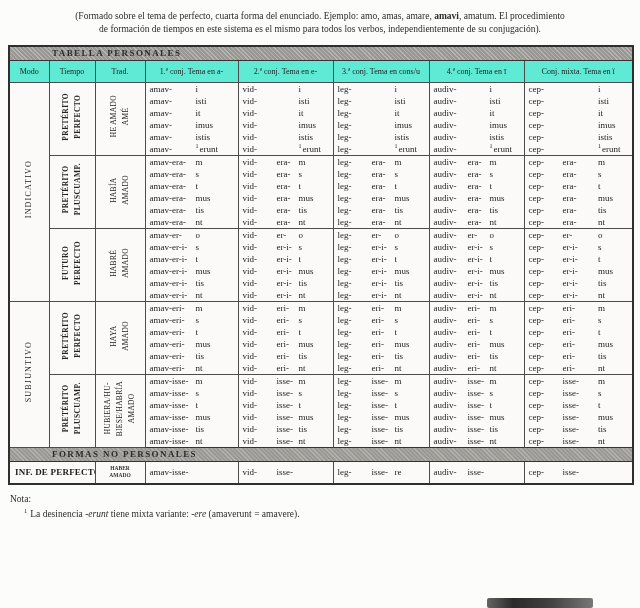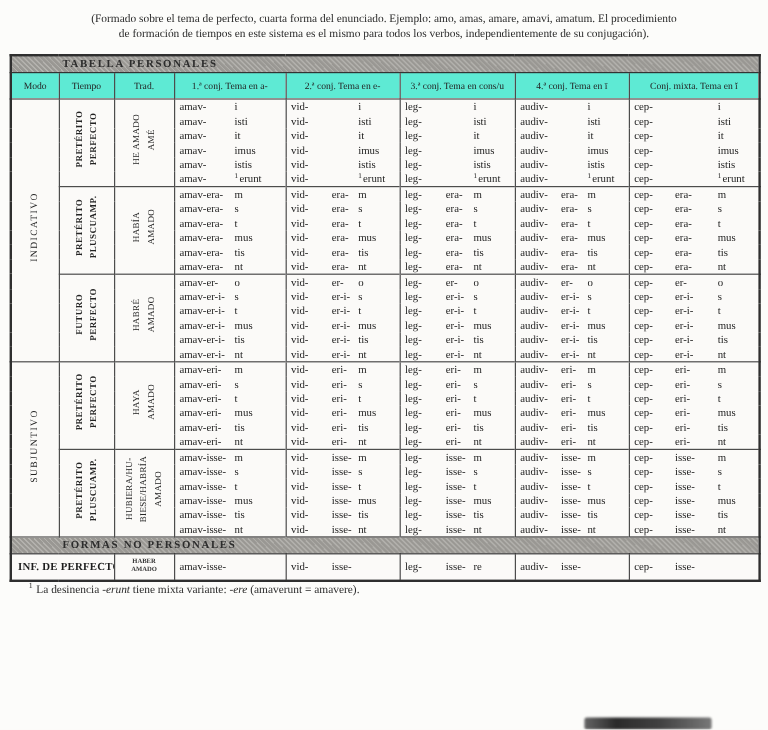--- a/index.html
+++ b/index.html
@@ -19,21 +19,21 @@
     letter-spacing:1.5px; margin:8px 0 3px 0; color:#2a2a2a;
   }
   h2.subtitle {
     text-align:center; font-size:10.5px; font-weight:normal;
     letter-spacing:0.8px; margin:0 0 7px 0; color:#2e2e2e;
   }
   p.intro {
     text-align:center; font-size:9.5px; line-height:1.4;
     margin:0 0 8px 0; white-space:pre-line; color:#2b2b2b;
   }
-  p.intro b { font-weight:normal; }
+  p.intro b { font-weight:bold; }
 
   table.tbl {
     border-collapse:collapse; table-layout:fixed;
     width:624px; border:2px solid #2f2f2f;
     background:#fbfaf8;
   }
   .tbl td, .tbl th { border:1px solid #4c4c4c; padding:0; overflow:hidden; }
 
   tr.banner-row td {
     height:14px; border:1px solid #333;
@@ -1272,16 +1272,17 @@
             <div class="fc c3">
               <span class="stem">cep-</span>
               <span class="infx">isse-</span>
               <span class="end"></span>
             </div>
           </td>
         </tr>
       </tbody>
   </table>
 
+  <div class="nota">Nota:</div>
   <div class="footnote"><sup>1</sup><span>La desinencia </span><i>-erunt</i><span> tiene mixta variante: </span><i>-ere</i><span> (amaverunt = amavere).</span></div>
 </div>
 
 <div class="smudge"></div>
 
 </body></html>

